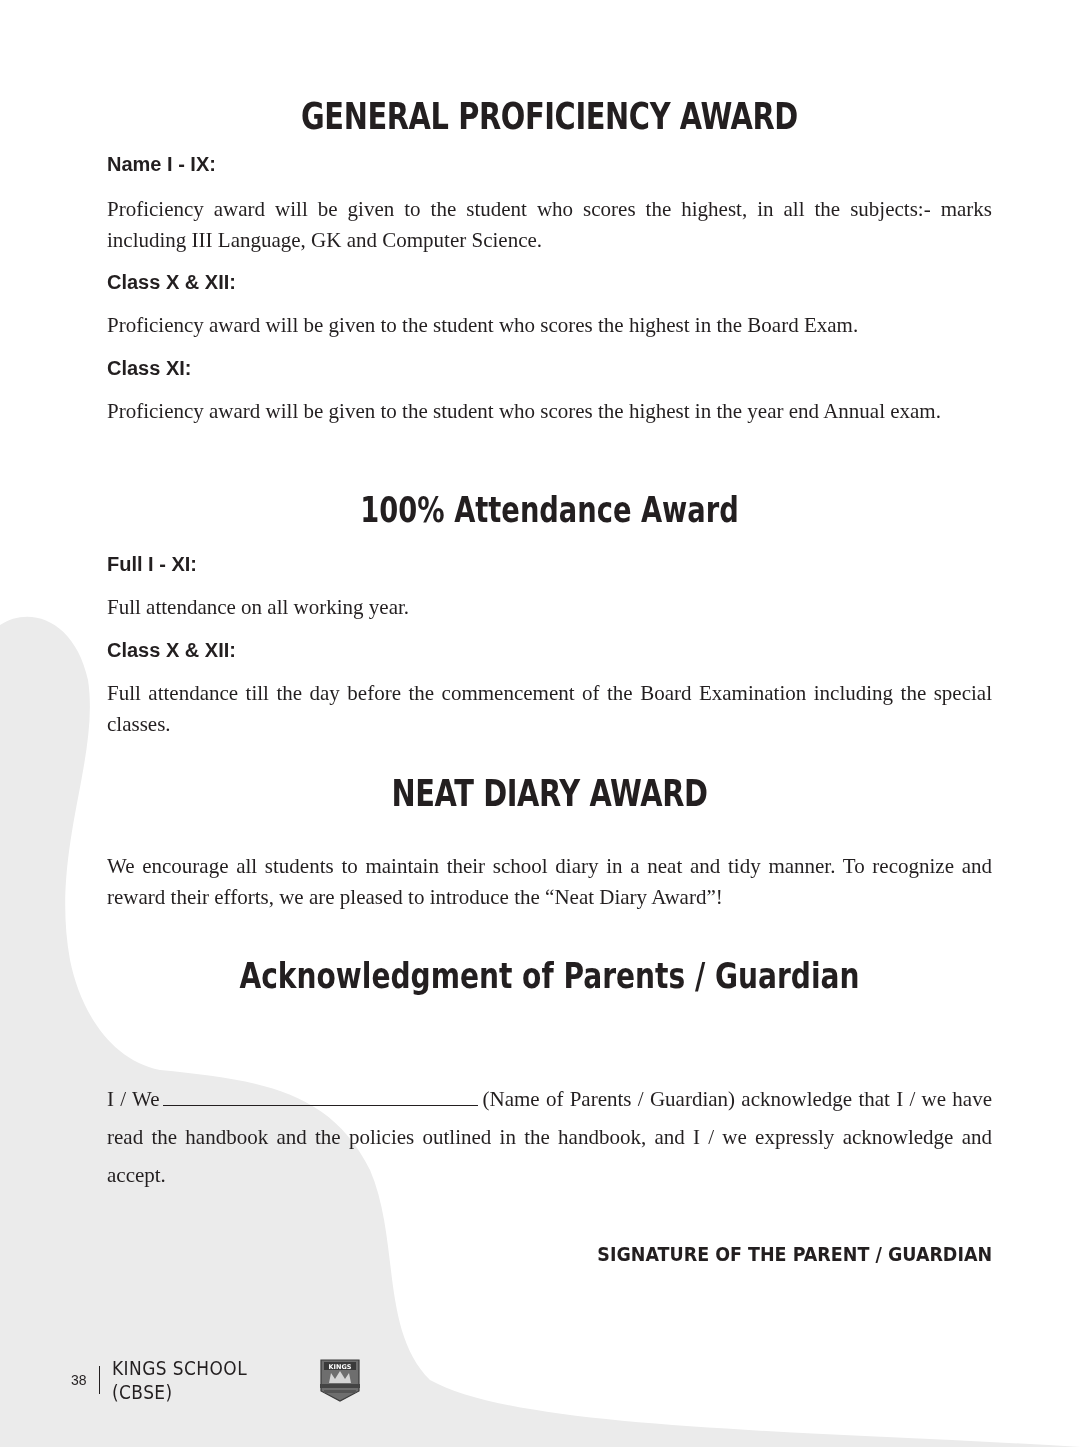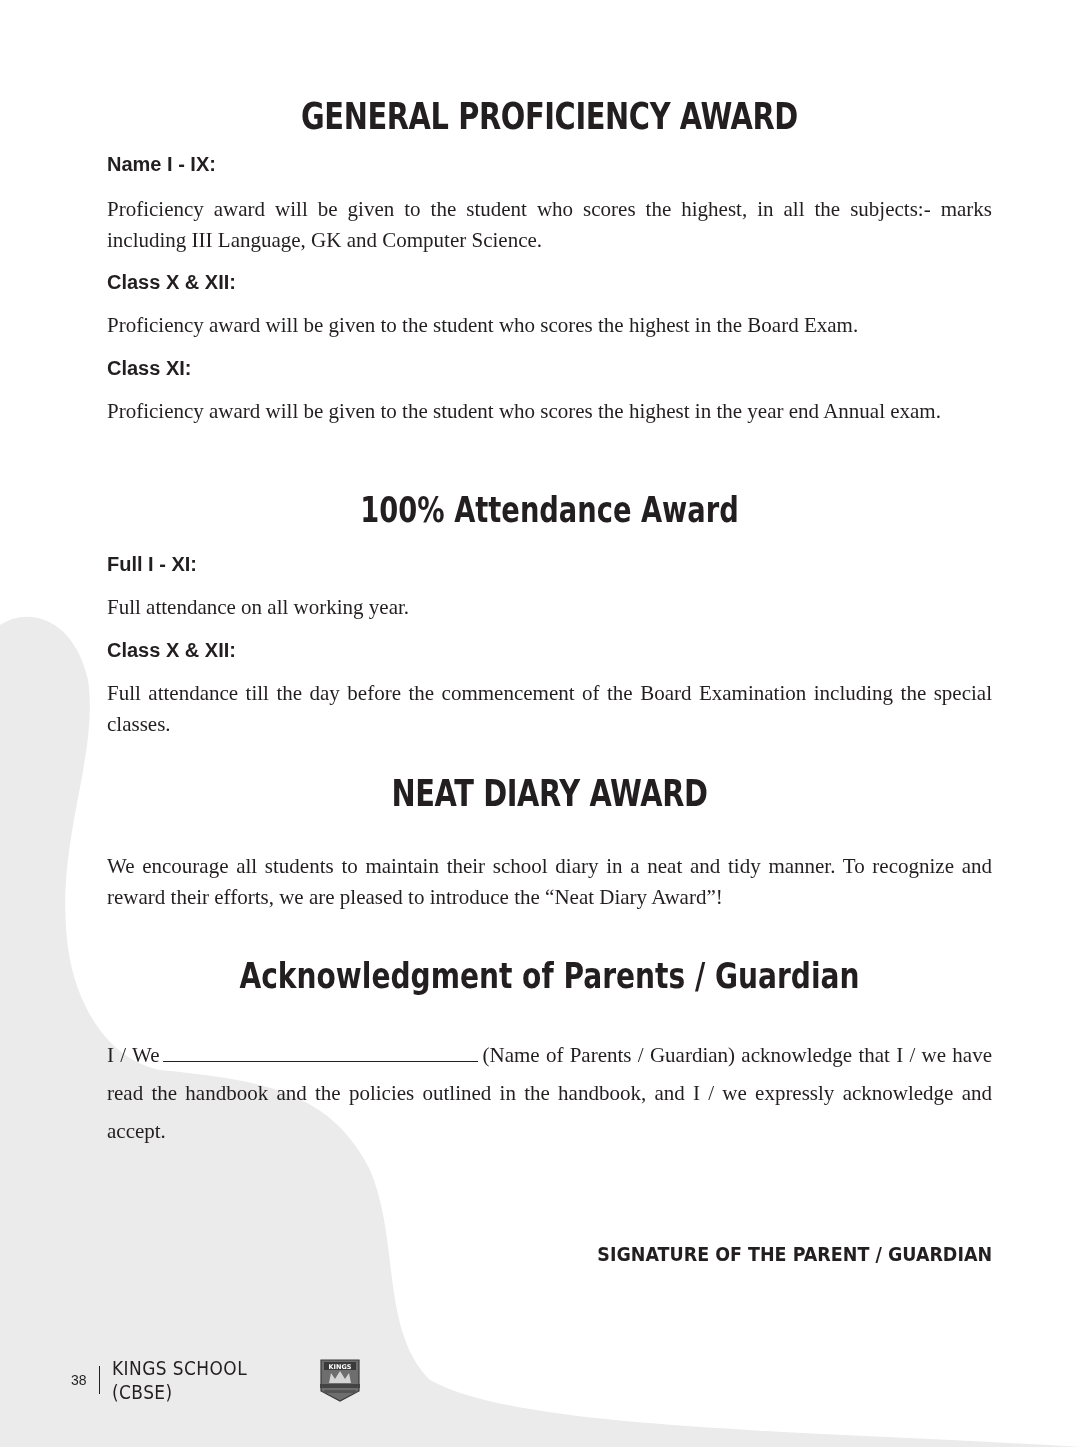--- a/index.html
+++ b/index.html
@@ -18,21 +18,21 @@
   .h-cond { transform: scaleX(0.78); transform-origin: center; }
   .sub {
     position: absolute; left: 0; font-family: "Liberation Sans", sans-serif;
     font-weight: bold; font-size: 20px; color: #231f20; margin: 0;
   }
   .para {
     position: absolute; left: 0; width: 885px; margin: 0;
     font-family: Liberation Serif, serif; font-size: 21px; line-height: 31px;
     text-align: justify; color: #231f20;
   }
-  .para.ack { line-height: 38px; }
+  .para.ack { line-height: 38px; margin-top: 44px; }
   .blank { display: inline-block; width: 315px; border-bottom: 1.5px solid #231f20; height: 18px; vertical-align: baseline; margin: 0 4px; }
   .sig {
     position: absolute; right: 0; top: 1243px;
     font-family: "DejaVu Sans", sans-serif; font-weight: bold; font-size: 19px; color: #231f20;
     transform: scaleX(0.92); transform-origin: right;
   }
   .footer { position: absolute; left: 71px; top: 1360px; height: 40px; display: flex; align-items: center; z-index: 1; }
   .page-num { font-family: "Liberation Sans", sans-serif; font-size: 14px; color: #231f20; }
   .divider { width: 1.5px; height: 28px; background: #231f20; margin: 0 12px; }
   .school { font-family: "DejaVu Sans", sans-serif; font-size: 20px; color: #231f20; letter-spacing: 0.5px; transform: scaleX(0.85); transform-origin: left; display: inline-block; width: 200px; }

